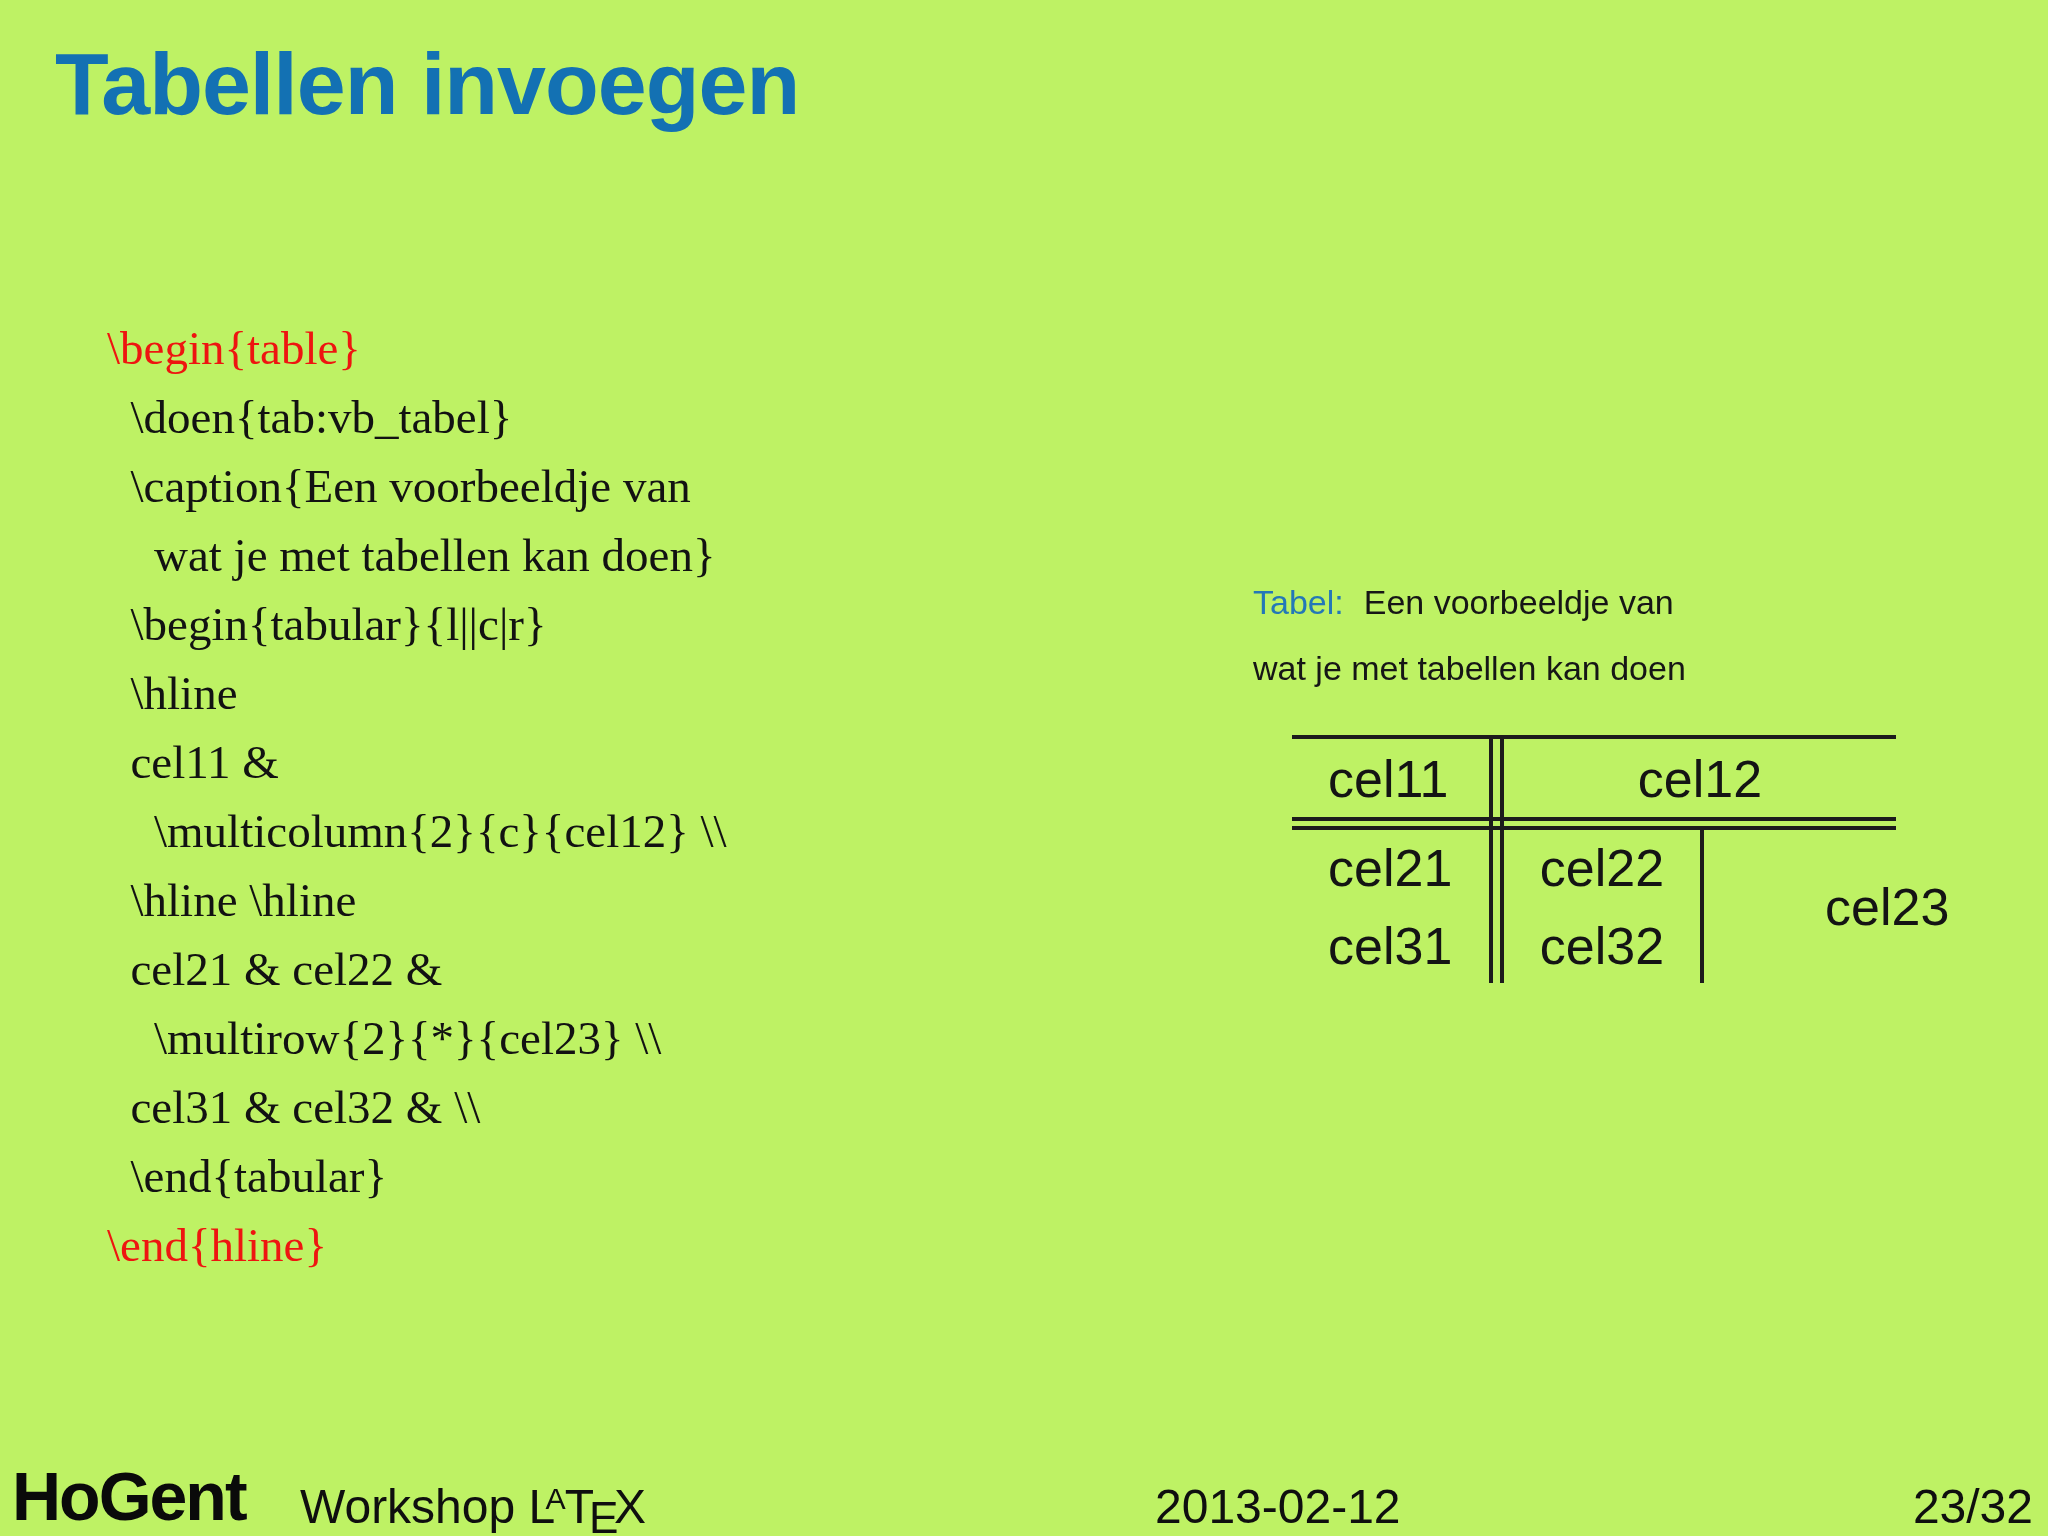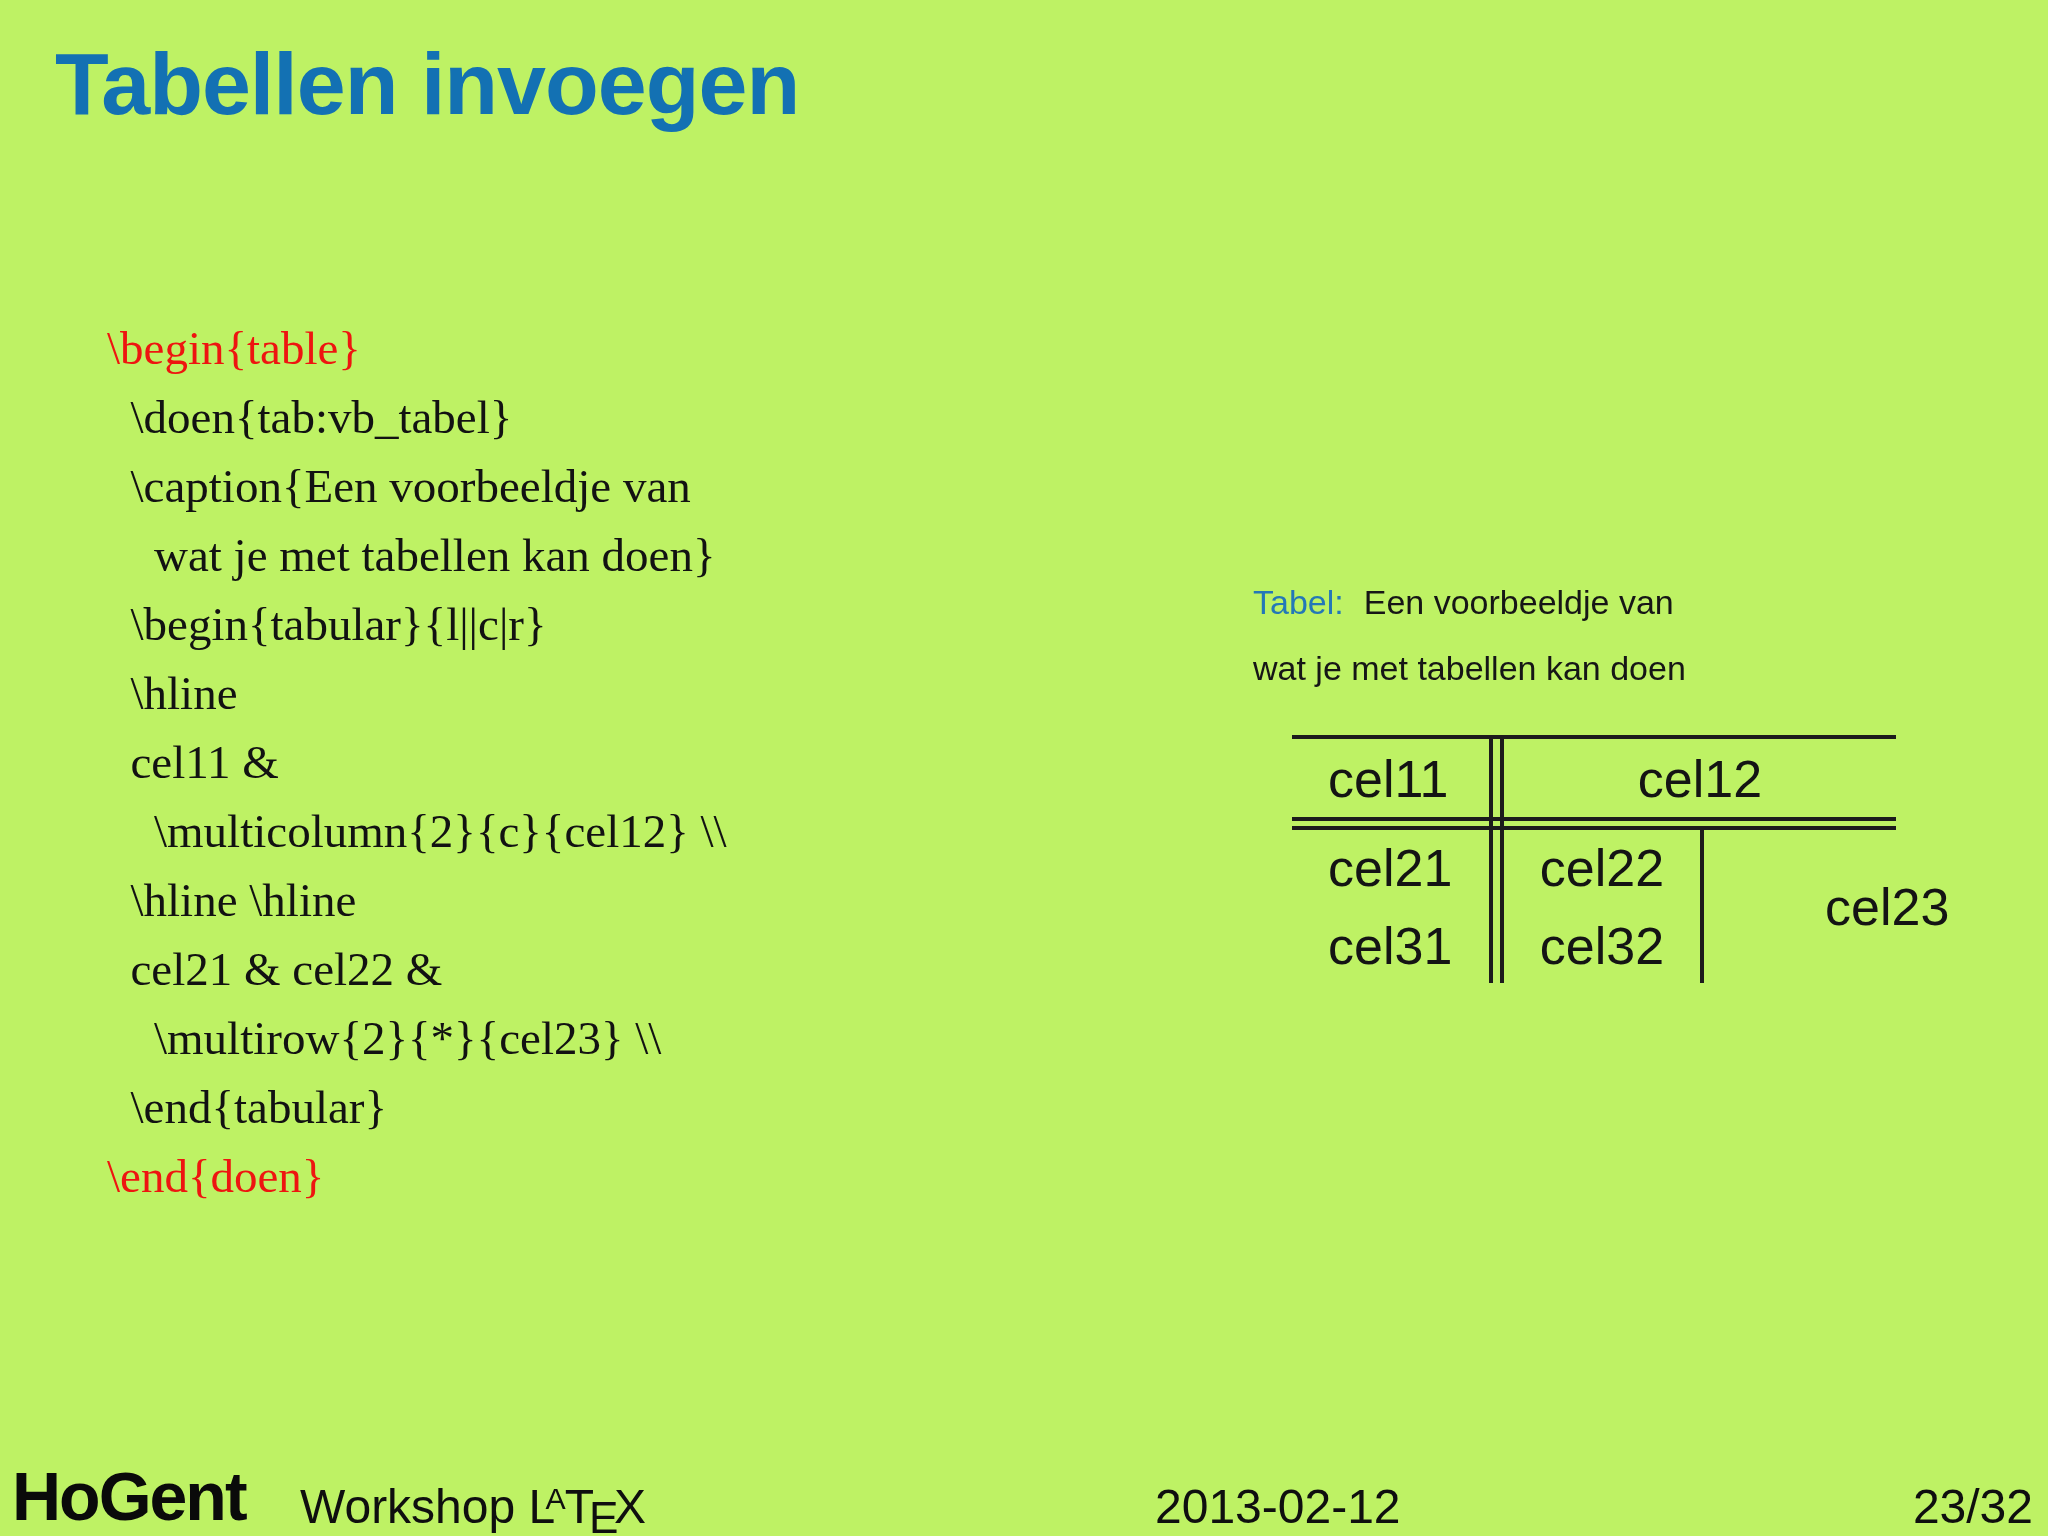--- a/index.html
+++ b/index.html
@@ -124,22 +124,23 @@
     <div class="code-line">  \doen{tab:vb_tabel}</div>
     <div class="code-line">  \caption{Een voorbeeldje van</div>
     <div class="code-line">    wat je met tabellen kan doen}</div>
     <div class="code-line">  \begin{tabular}{l||c|r}</div>
     <div class="code-line">  \hline</div>
     <div class="code-line">  cel11 &amp;</div>
     <div class="code-line">    \multicolumn{2}{c}{cel12} \\</div>
     <div class="code-line">  \hline \hline</div>
     <div class="code-line">  cel21 &amp; cel22 &amp;</div>
     <div class="code-line">    \multirow{2}{*}{cel23} \\</div>
+    <div class="code-line">  cel31 &amp; cel32 &amp; \\</div>
     <div class="code-line">  \end{tabular}</div>
-    <div class="code-line red">\end{doen}</div>
+    <div class="code-line red">\end{hline}</div>
   </div>
 
   <div class="table-caption">
     <div>
       <span class="caption-label">Tabel:</span><span>Een voorbeeldje van</span>
     </div>
     <div>wat je met tabellen kan doen</div>
   </div>
 
   <div>

